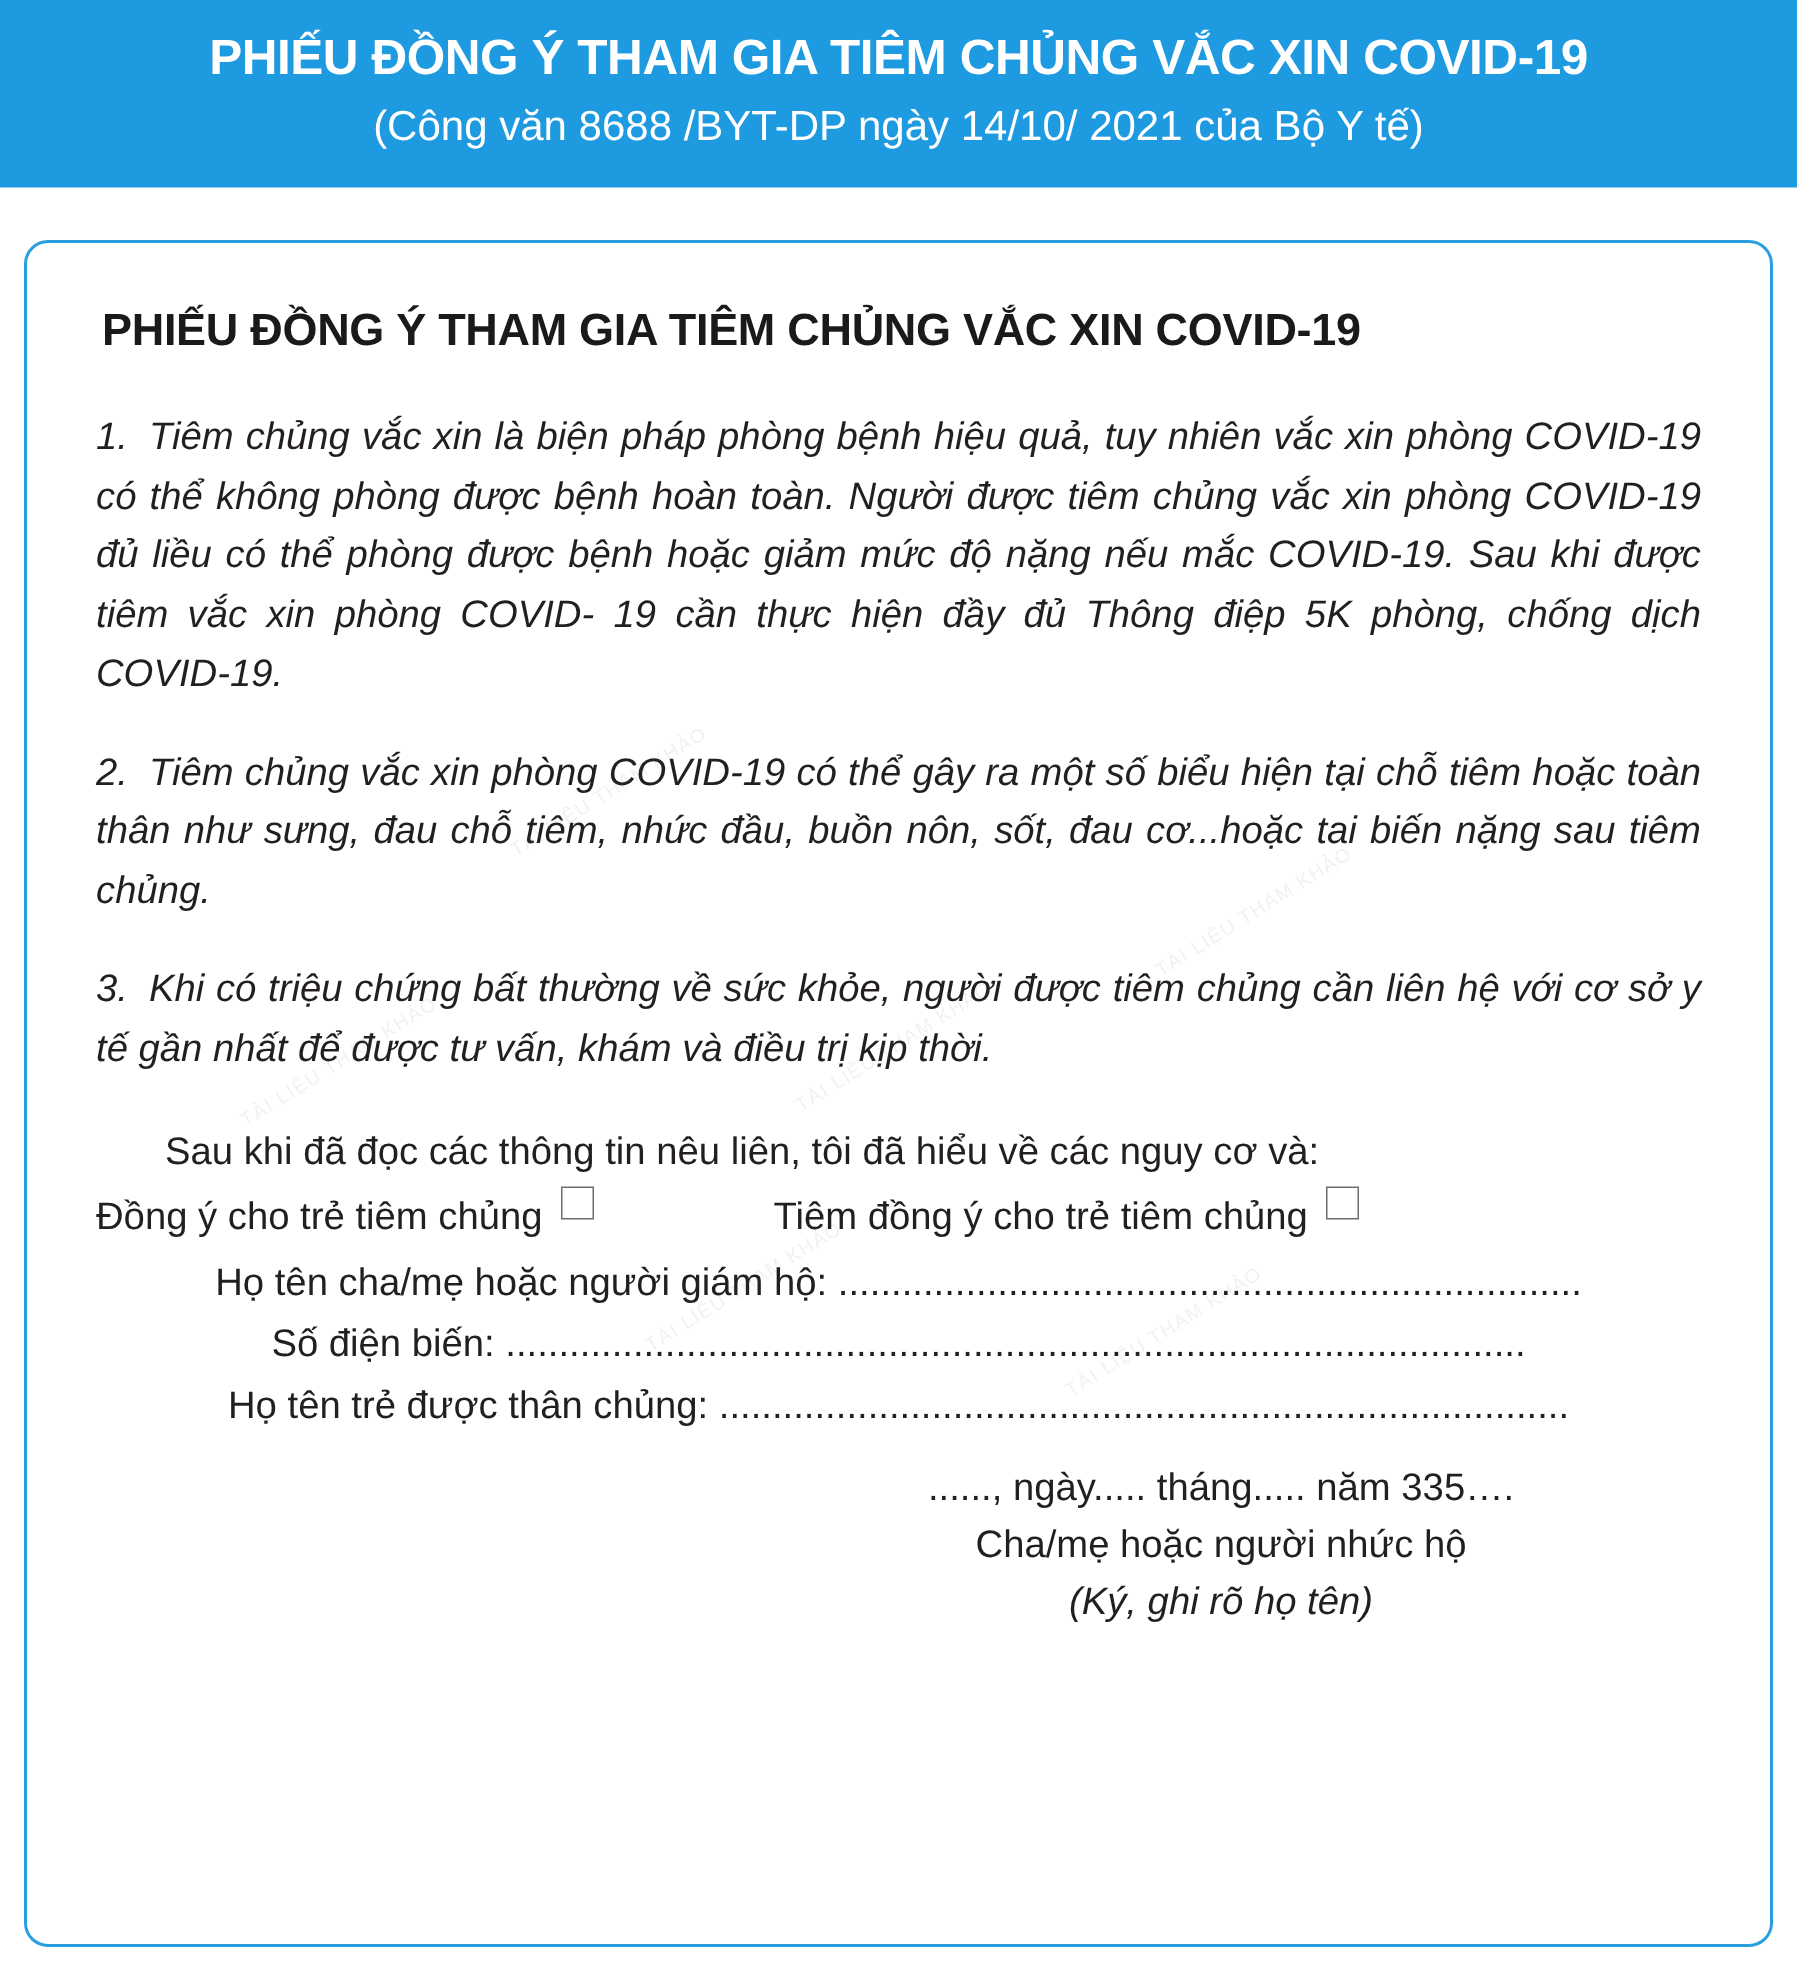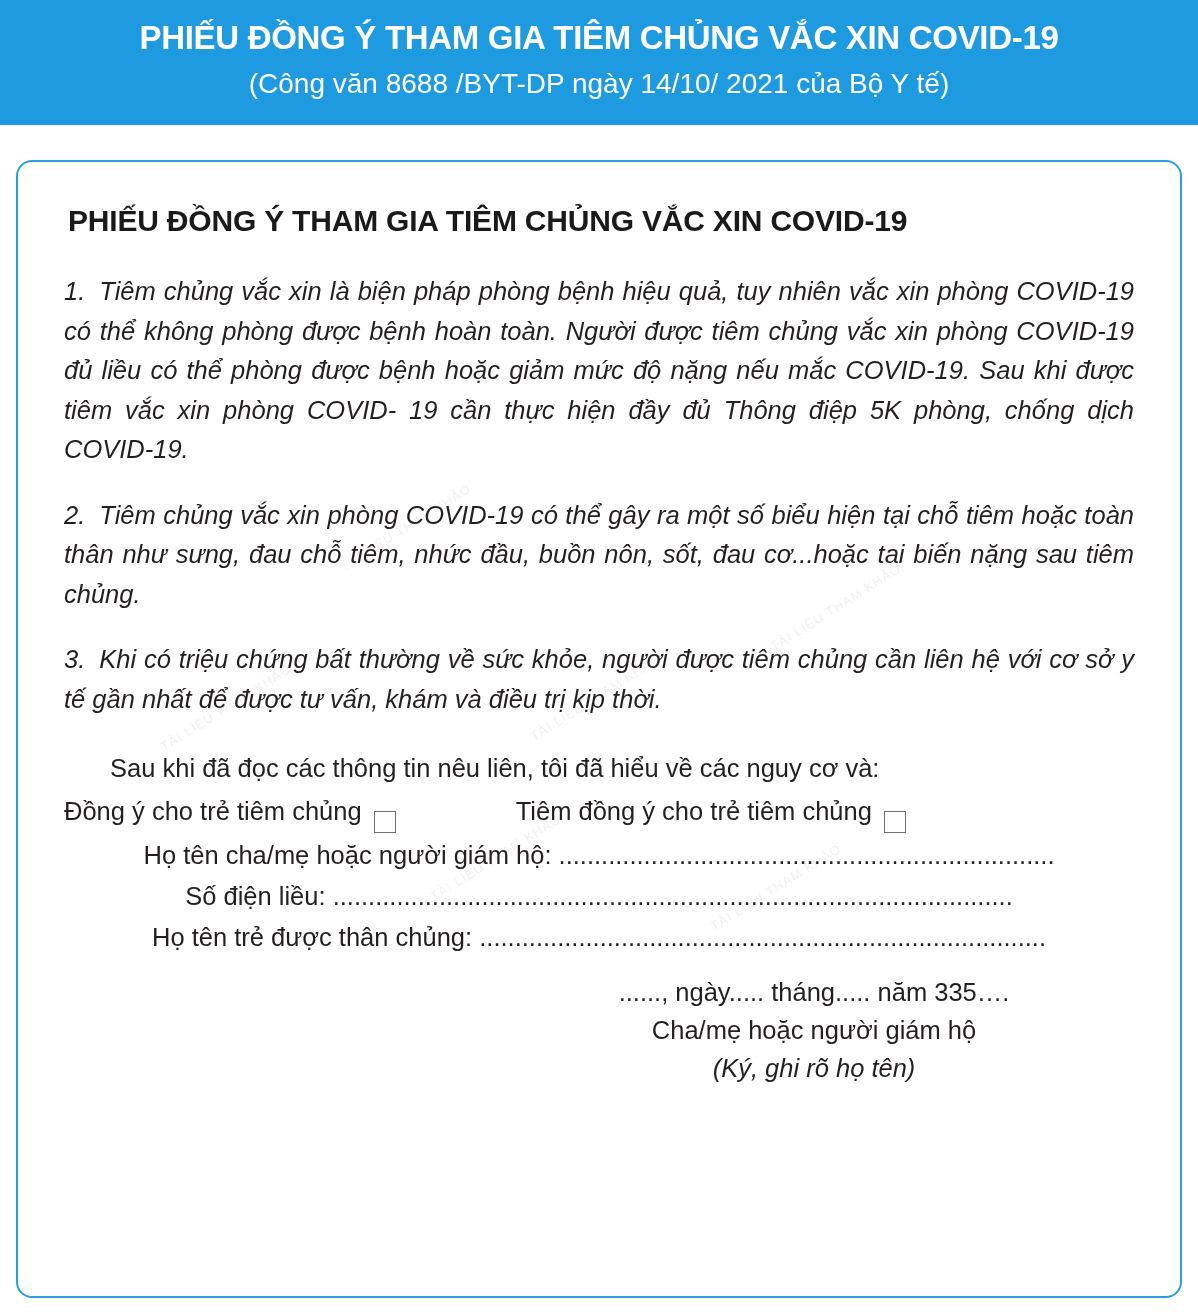--- a/index.html
+++ b/index.html
@@ -84,21 +84,21 @@
     margin: 0 0 4px 0;
     text-indent: 46px;
   }
   .choice-row {
     font-size: 25.5px;
     line-height: 1.62;
     display: flex;
     align-items: center;
     margin-bottom: 2px;
   }
-  .choice-row .opt { display: inline-flex; align-items: flex-end; }
+  .choice-row .opt { display: inline-flex; align-items: flex-start; }
   .checkbox {
     display: inline-block;
     width: 22px;
     height: 22px;
     border: 1.6px solid #6d6d6d;
     margin-left: 12px;
     background: #fff;
     vertical-align: middle;
   }
   .spacer-gap { width: 120px; }
@@ -176,32 +176,32 @@
       <span class="checkbox"></span>
     </span>
   </div>
 
   <div class="field-line">
     <span>Họ tên cha/mẹ hoặc người giám hộ:</span>
     <span>......................................................................</span>
   </div>
 
   <div class="field-line">
-    <span>Số điện liều:</span>
+    <span>Số điện biến:</span>
     <span>................................................................................................</span>
   </div>
 
   <div class="field-line">
     <span>Họ tên trẻ được thân chủng:</span>
     <span>................................................................................</span>
   </div>
 
   <div class="sign-block">
     <div class="sign-line">......, ngày..... tháng..... năm 335….</div>
-    <div class="sign-line">Cha/mẹ hoặc người giám hộ</div>
+    <div class="sign-line">Cha/mẹ hoặc người nhức hộ</div>
     <div class="sign-italic">(Ký, ghi rõ họ tên)</div>
   </div>
 
 </main>
 
 <div id="watermark-layer">
     <div class="wm" style="left: 330px; top: 520px;">TÀI LIỆU THAM KHẢO</div>
     <div class="wm" style="left: 760px; top: 600px;">TÀI LIỆU THAM KHẢO</div>
     <div class="wm" style="left: 150px; top: 700px;">TÀI LIỆU THAM KHẢO</div>
     <div class="wm" style="left: 520px; top: 690px;">TÀI LIỆU THAM KHẢO</div>

